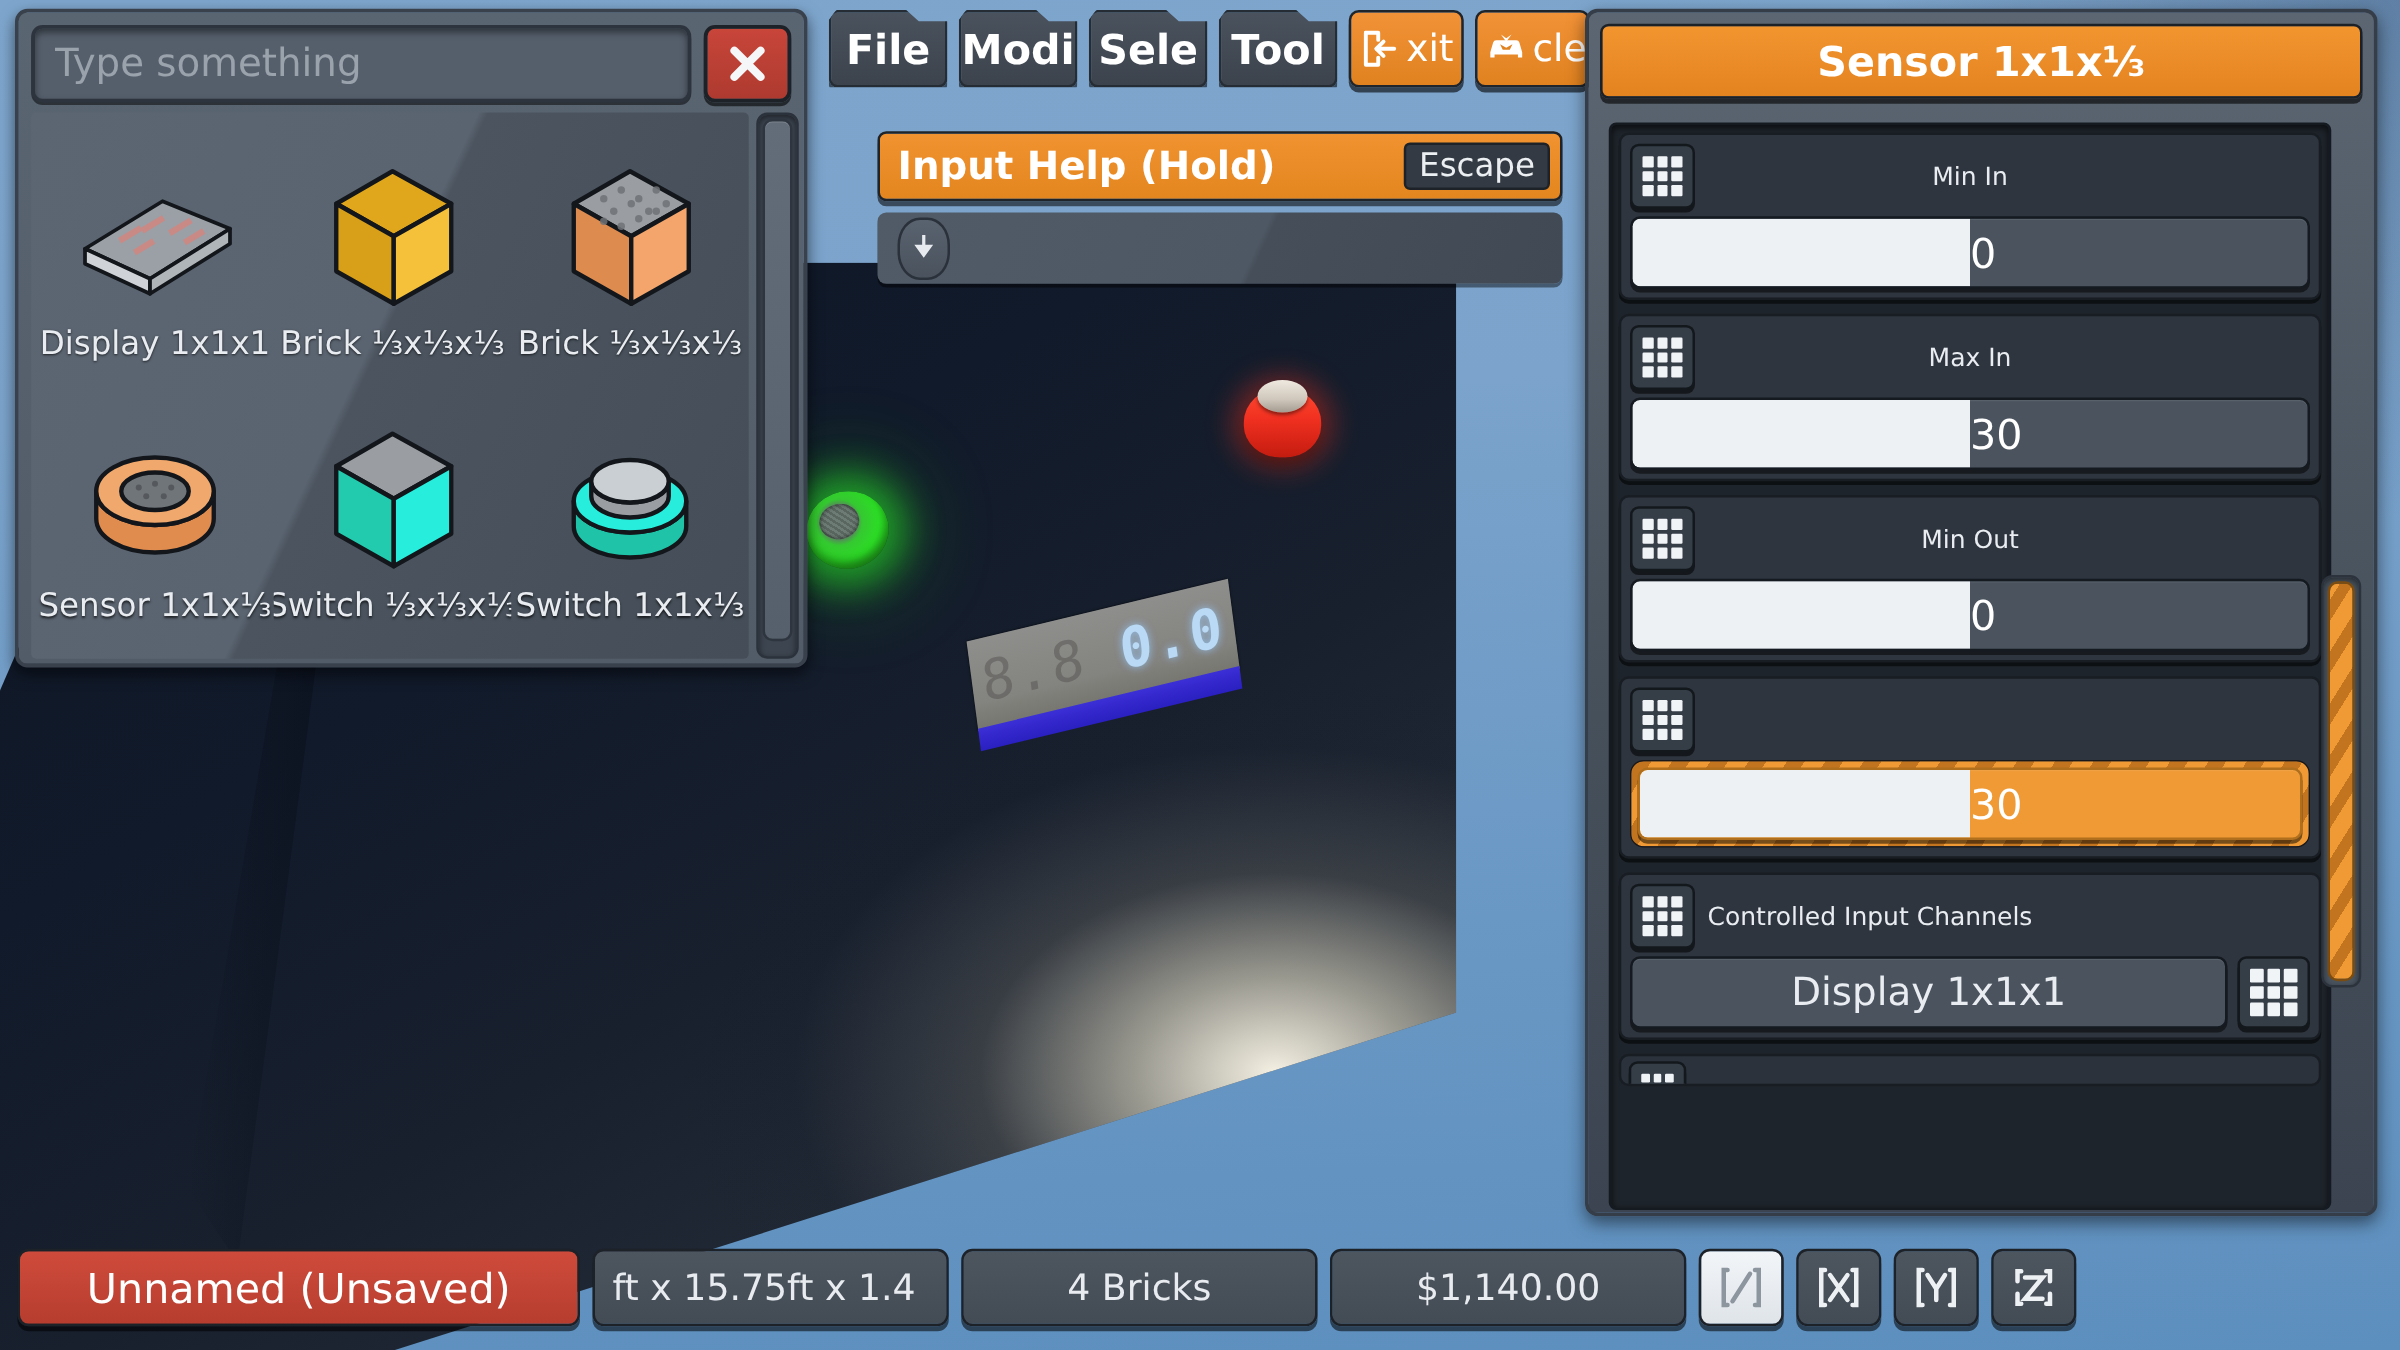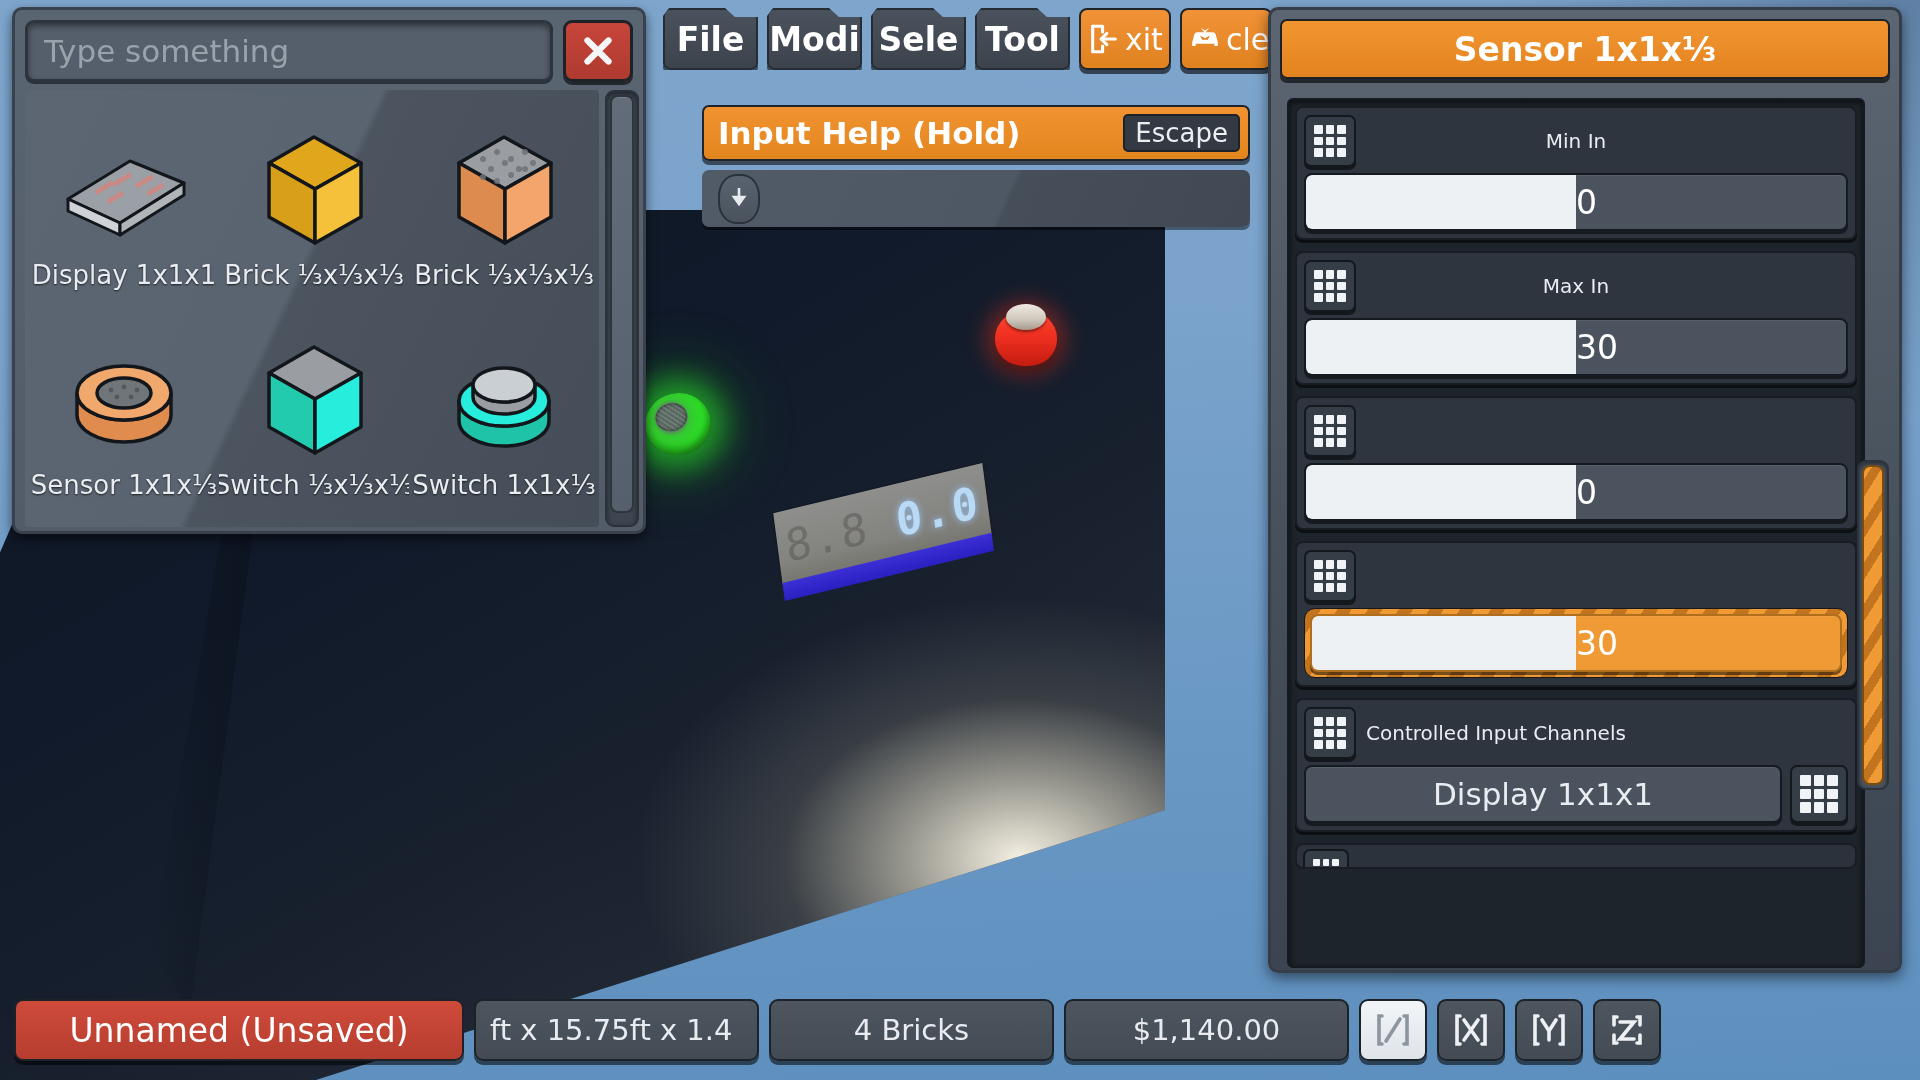--- a/index.html
+++ b/index.html
@@ -579,20 +579,21 @@
             <i></i>
               <i></i>
               <i></i>
               <i></i>
               <i></i>
               <i></i>
               <i></i>
               <i></i>
               <i></i>
           </div>
+          <div class="prop-name">Min Out</div>
           <div style="width:52px"></div>
         </div>
         <div class="slider">
           <div class="fill" style="width:50%"></div>
           <div class="val" style="padding-left:50%">0</div>
         </div>
       </div>
 
       <div class="prop-row">
         <div class="prop-head">

